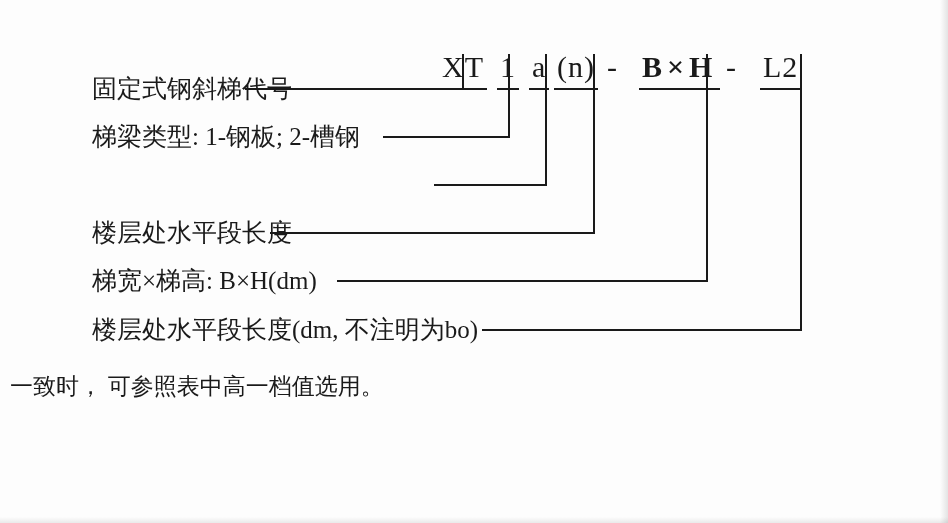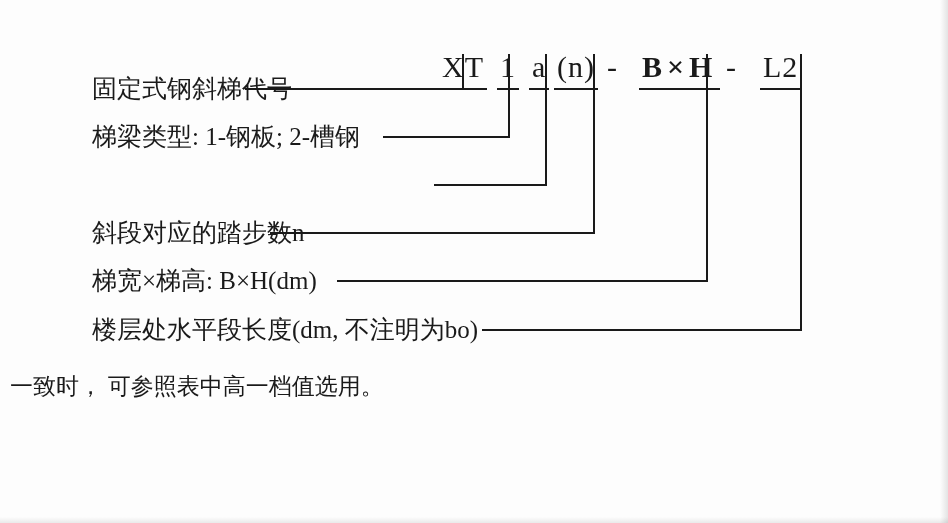--- a/index.html
+++ b/index.html
@@ -89,21 +89,21 @@
     <polyline points="245,89 463,89 463,54"></polyline>
     <polyline points="383,137 509,137 509,54"></polyline>
     <polyline points="434,185 546,185 546,54"></polyline>
     <polyline points="270,233 594,233 594,54"></polyline>
     <polyline points="337,281 707,281 707,54"></polyline>
     <polyline points="482,330 801,330 801,54"></polyline>
   </svg>
 
   <div class="label" style="top:76px">固定式钢斜梯代号</div>
   <div class="label" style="top:124px">梯梁类型: 1-钢板; 2-槽钢</div>
-  <div class="label" style="top:220px">斜段对应的踏步数n</div>
+  <div class="label" style="top:220px">楼层处水平段长度</div>
   <div class="label" style="top:268px">梯宽×梯高: B×H(dm)</div>
   <div class="label" style="top:317px">楼层处水平段长度(dm, 不注明为bo)</div>
 
   <div class="note">
     <div>一致时， 可参照表中高一档值选用。</div>
   </div>
 
   <div class="edge-right"></div>
   <div class="edge-bottom"></div>
 </div>

